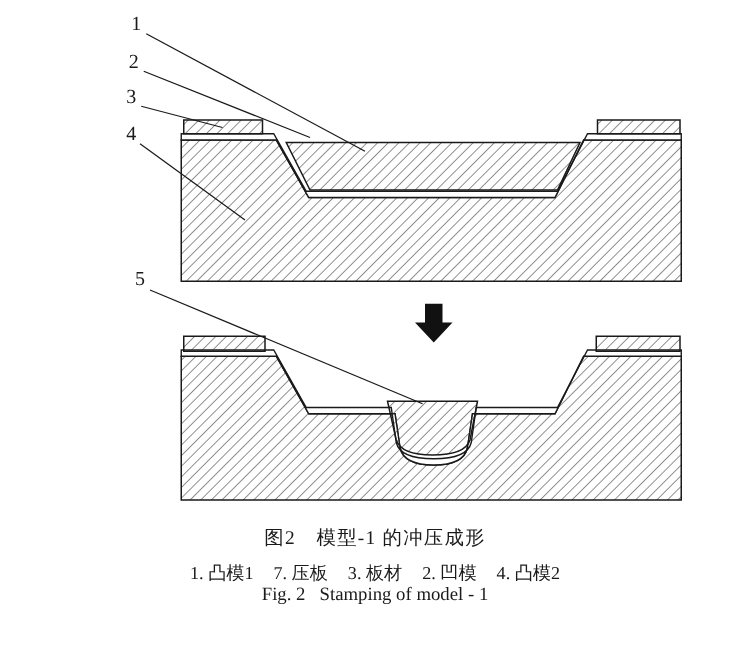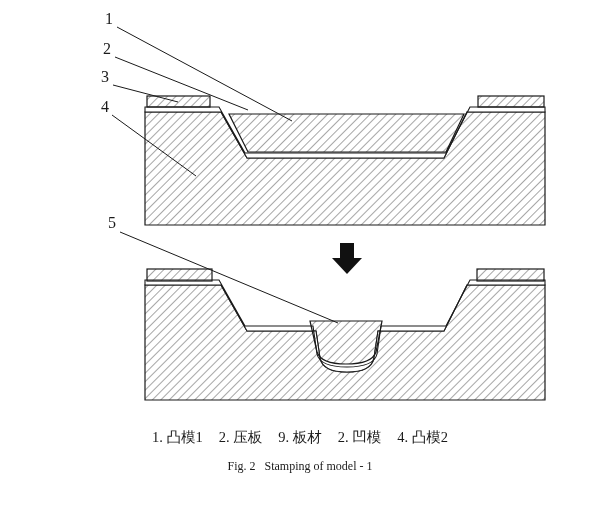--- a/index.html
+++ b/index.html
@@ -10,21 +10,21 @@
   }
   svg.diagram{position:absolute;left:0;top:0;}
   .shape{fill:url(#hatch);stroke:#1a1a1a;stroke-width:1.2;}
   .sheet{fill:#ffffff;stroke:#1a1a1a;stroke-width:1.1;}
   .leader{stroke:#1a1a1a;stroke-width:1;fill:none;}
   text.part{font-family:"Liberation Serif","DejaVu Serif",serif;font-size:16px;fill:#1a1a1a;text-anchor:middle;}
   .arrow{fill:#111111;stroke:none;}
   .captions{position:absolute;left:0;top:420px;width:100%;text-align:center;}
   .cap-zh{font-size:15.5px;letter-spacing:1px;white-space:pre;}
   .legend{margin-top:8px;font-size:14.5px;display:flex;justify-content:center;gap:16px;white-space:pre;}
-  .cap-en{margin-top:12px;font-size:12px;white-space:pre;}
+  .cap-en{margin-top:0;font-size:15px;white-space:pre;}
 </style>
 </head>
 <body>
 
 <div class="page">
 
   <svg class="diagram" width="600" height="517" viewBox="0 0 600 517">
     <defs>
       <pattern id="hatch" patternUnits="userSpaceOnUse" width="6" height="6" patternTransform="rotate(45)">
         <line x1="0" y1="0" x2="0" y2="6" stroke="#3a3a3a" stroke-width="0.9"></line>
@@ -66,23 +66,24 @@
       <path class="sheet" d="M145,280 L219,280 L245,326 L313,326 L317,354 Q320,367 347,367 Q374,367 377,354 L381,326 L446,326 L470,280 L545,280 L545,285 L467,285 L444,331 L378,331 L374,358 Q371,372 347,372 Q323,372 320,358 L316,331 L247,331 L221,285 L145,285 Z"></path>
 
       <path class="shape" d="M310,321 L382,321 L376,352 Q372,364 346,364 Q321,364 317,352 L310,321 Z"></path>
 
       <rect class="shape" x="147" y="269" width="65" height="12"></rect>
       <rect class="shape" x="477" y="269" width="67" height="12"></rect>
     </g>
   </svg>
 
   <div class="captions">
+    <div class="cap-zh">图2　模型-1 的冲压成形</div>
     <div class="legend">
       <span>1. 凸模1</span>
-      <span>2. 压板</span>
-      <span>9. 板材</span>
+      <span>7. 压板</span>
+      <span>3. 板材</span>
       <span>2. 凹模</span>
       <span>4. 凸模2</span>
     </div>
     <div class="cap-en">Fig. 2   Stamping of model - 1</div>
   </div>
 
 </div>
 
 </body></html>

